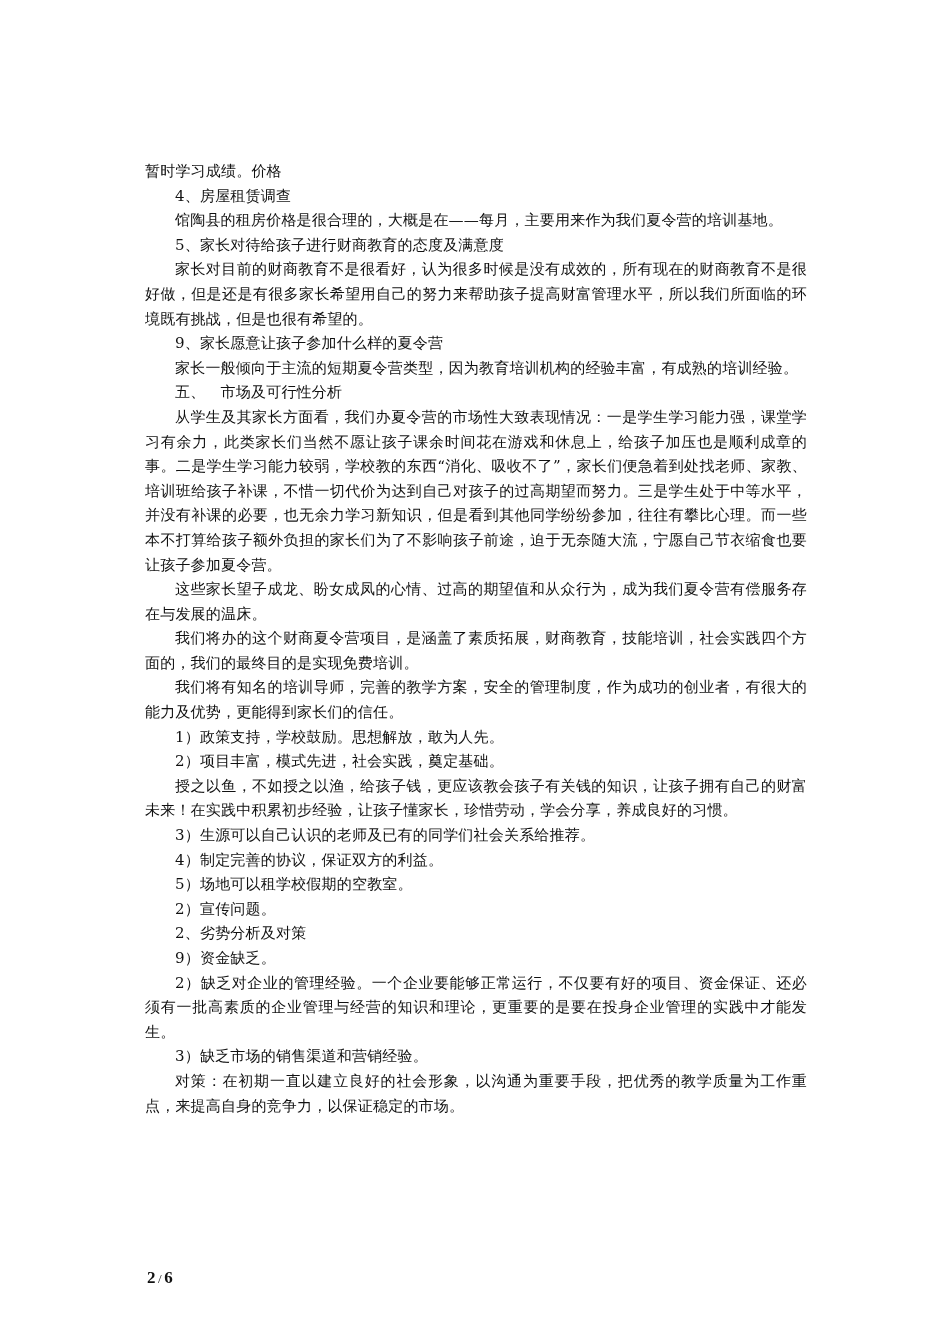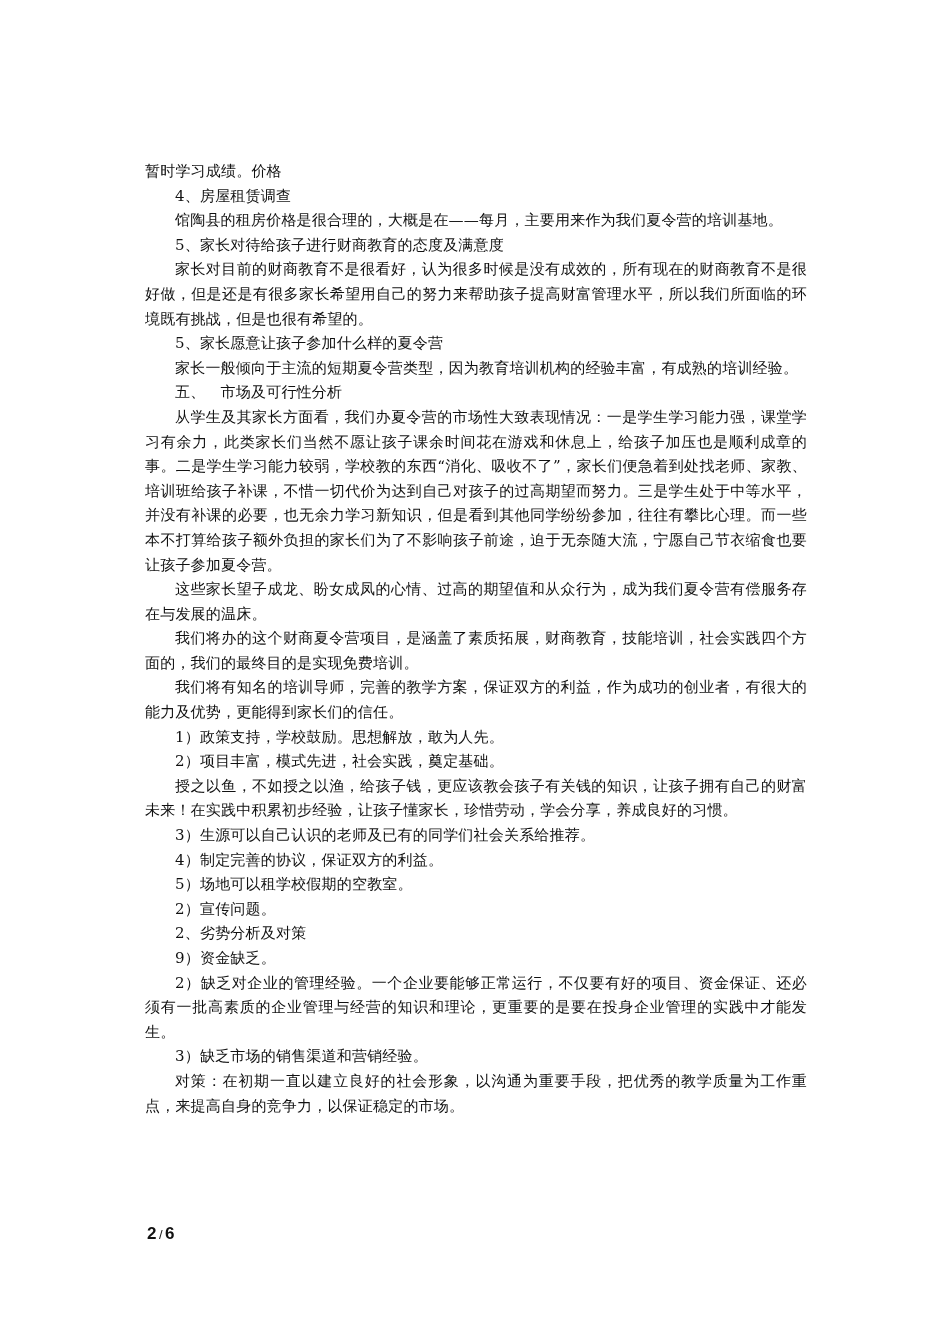--- a/index.html
+++ b/index.html
@@ -40,22 +40,22 @@
     }
     .content p.indent {
       text-indent: 30px;
     }
     .content p.noindent {
       text-indent: 0;
     }
     .page-number {
       position: absolute;
       left: 147px;
-      top: 1224px;
-      font-family: Liberation Sans, sans-serif;
+      top: 1268px;
+      font-family: Liberation Serif, serif;
       font-weight: bold;
       font-size: 17px;
       color: #111111;
       letter-spacing: 0.5px;
     }
     .page-number .slash {
       font-weight: normal;
       font-size: 13px;
       margin: 0 2px;
     }
@@ -63,27 +63,27 @@
 </head>
 <body>
 
 <div class="page">
   <div class="content">
     <p class="noindent">暂时学习成绩。价格</p>
     <p class="indent">4、房屋租赁调查</p>
     <p class="indent">馆陶县的租房价格是很合理的，大概是在——每月，主要用来作为我们夏令营的培训基地。</p>
     <p class="indent">5、家长对待给孩子进行财商教育的态度及满意度</p>
     <p class="indent">家长对目前的财商教育不是很看好，认为很多时候是没有成效的，所有现在的财商教育不是很好做，但是还是有很多家长希望用自己的努力来帮助孩子提高财富管理水平，所以我们所面临的环境既有挑战，但是也很有希望的。</p>
-    <p class="indent">5、家长愿意让孩子参加什么样的夏令营</p>
+    <p class="indent">9、家长愿意让孩子参加什么样的夏令营</p>
     <p class="indent">家长一般倾向于主流的短期夏令营类型，因为教育培训机构的经验丰富，有成熟的培训经验。</p>
     <p class="indent">五、　市场及可行性分析</p>
     <p class="indent">从学生及其家长方面看，我们办夏令营的市场性大致表现情况：一是学生学习能力强，课堂学习有余力，此类家长们当然不愿让孩子课余时间花在游戏和休息上，给孩子加压也是顺利成章的事。二是学生学习能力较弱，学校教的东西“消化、吸收不了”，家长们便急着到处找老师、家教、培训班给孩子补课，不惜一切代价为达到自己对孩子的过高期望而努力。三是学生处于中等水平，并没有补课的必要，也无余力学习新知识，但是看到其他同学纷纷参加，往往有攀比心理。而一些本不打算给孩子额外负担的家长们为了不影响孩子前途，迫于无奈随大流，宁愿自己节衣缩食也要让孩子参加夏令营。</p>
     <p class="indent">这些家长望子成龙、盼女成凤的心情、过高的期望值和从众行为，成为我们夏令营有偿服务存在与发展的温床。</p>
     <p class="indent">我们将办的这个财商夏令营项目，是涵盖了素质拓展，财商教育，技能培训，社会实践四个方面的，我们的最终目的是实现免费培训。</p>
-    <p class="indent">我们将有知名的培训导师，完善的教学方案，保证双方的利益，作为成功的创业者，有很大的能力及优势，更能得到家长们的信任。</p>
+    <p class="indent">我们将有知名的培训导师，完善的教学方案，安全的管理制度，作为成功的创业者，有很大的能力及优势，更能得到家长们的信任。</p>
     <p class="indent">1）政策支持，学校鼓励。思想解放，敢为人先。</p>
     <p class="indent">2）项目丰富，模式先进，社会实践，奠定基础。</p>
     <p class="indent">授之以鱼，不如授之以渔，给孩子钱，更应该教会孩子有关钱的知识，让孩子拥有自己的财富未来！在实践中积累初步经验，让孩子懂家长，珍惜劳动，学会分享，养成良好的习惯。</p>
     <p class="indent">3）生源可以自己认识的老师及已有的同学们社会关系给推荐。</p>
     <p class="indent">4）制定完善的协议，保证双方的利益。</p>
     <p class="indent">5）场地可以租学校假期的空教室。</p>
     <p class="indent">2）宣传问题。</p>
     <p class="indent">2、劣势分析及对策</p>
     <p class="indent">9）资金缺乏。</p>
     <p class="indent">2）缺乏对企业的管理经验。一个企业要能够正常运行，不仅要有好的项目、资金保证、还必须有一批高素质的企业管理与经营的知识和理论，更重要的是要在投身企业管理的实践中才能发生。</p>

